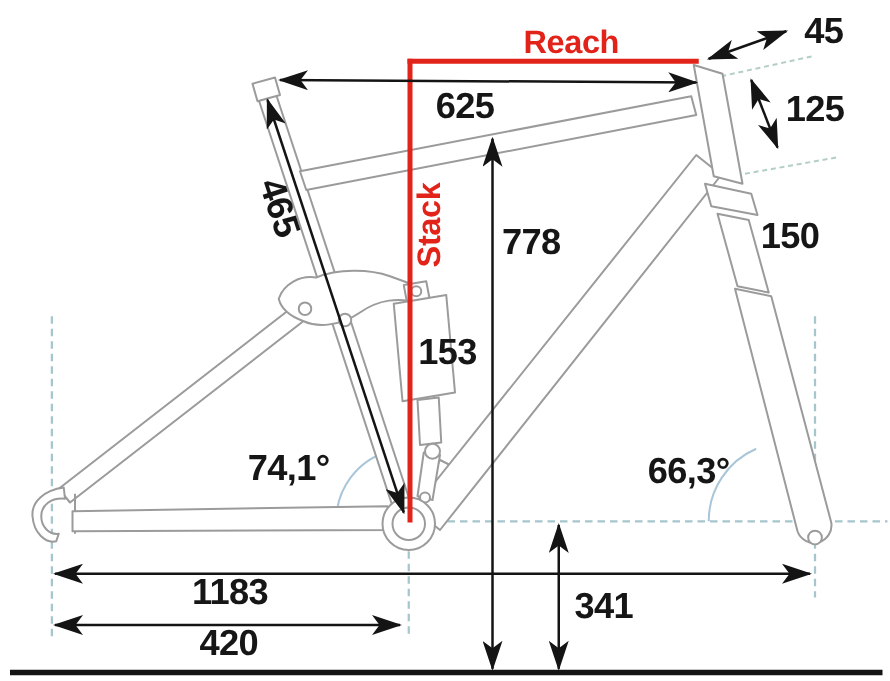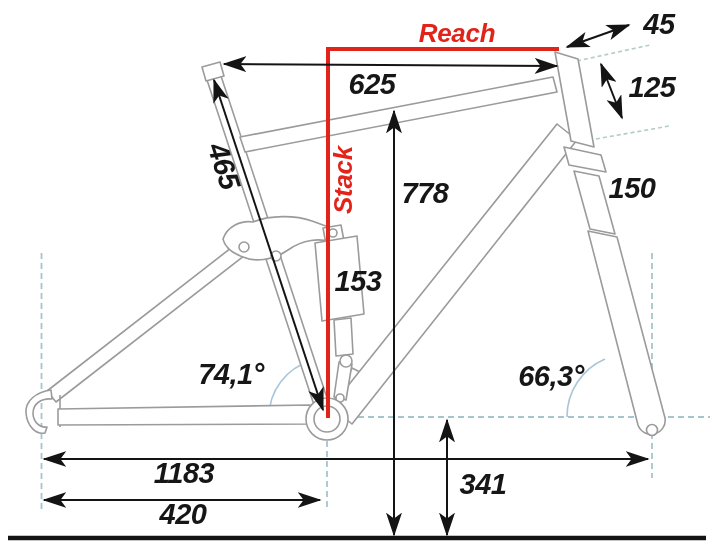--- a/index.html
+++ b/index.html
@@ -2,21 +2,20 @@
 <html><head>
 <meta charset="utf-8">
 <style>
   html,body{margin:0;padding:0;background:#fff;}
   .stage{
     position:relative;
     width:712px;height:545px;
     background:#ffffff;
     overflow:hidden;
     font-family:"Liberation Sans", sans-serif;
-    font-style:italic;
   }
   svg{position:absolute;inset:0;display:block;}
   .num{
     font-family:"Liberation Sans", sans-serif;
     font-weight:700;
     font-size:29px;
     letter-spacing:-0.5px;
     fill:#161616;
     text-anchor:middle;
   }

